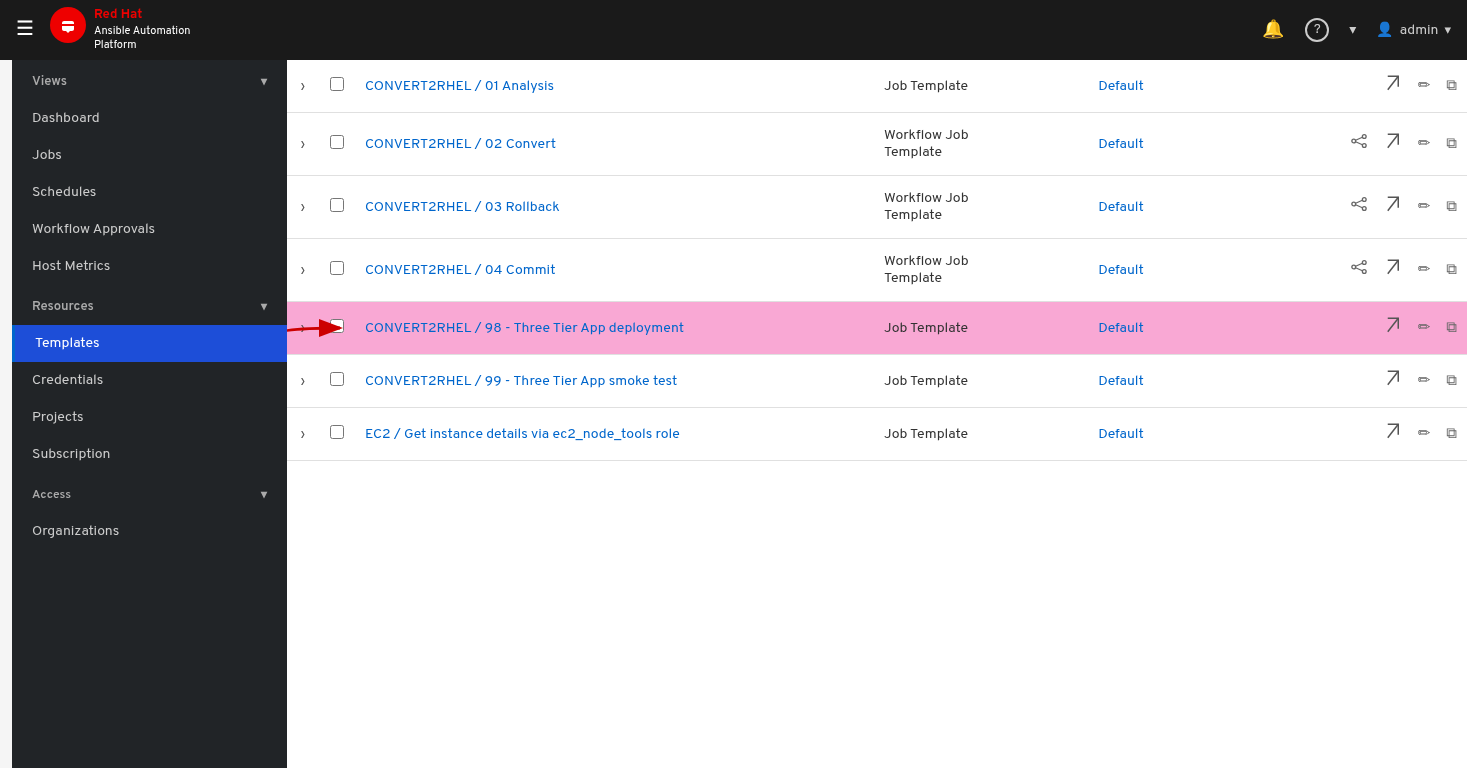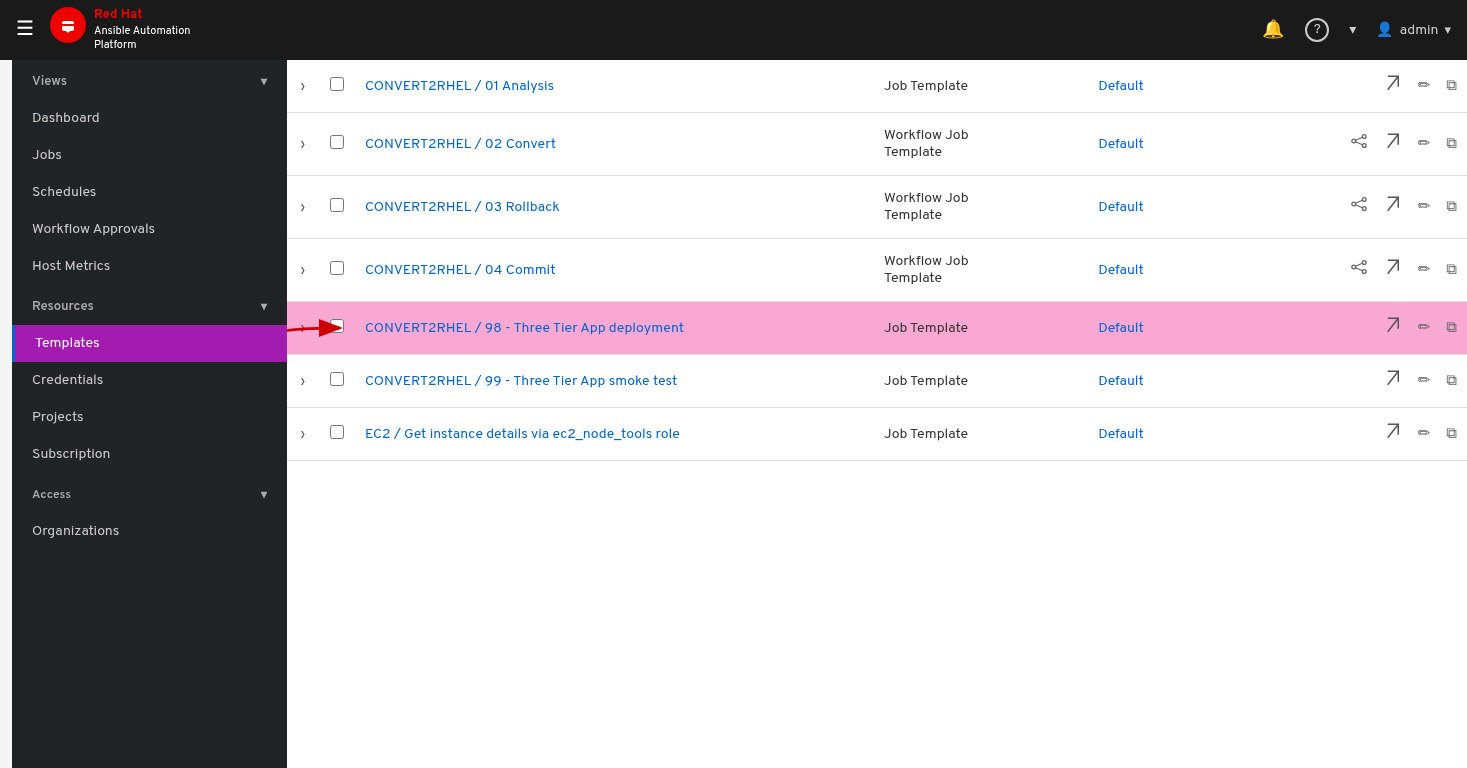--- a/index.html
+++ b/index.html
@@ -51,21 +51,21 @@
     .sidebar-item {
       padding: 10px 20px;
       font-size: 14px;
       color: #ccc;
       cursor: pointer;
       display: flex;
       align-items: center;
       text-align: center;
     }
     .sidebar-item.active {
-      background: #a21caf;
+      background: #1d4ed8;
       color: #fff;
       border-left: 3px solid #06c;
     }
     .sidebar-item.active .sidebar-item-label { color: #fff; }
     .chevron { font-size: 12px; color: #aaa; }
 
     
     .sidebar-scroll { flex: 1; overflow-y: auto; }
     .sidebar-scroll::-webkit-scrollbar { width: 6px; }
     .sidebar-scroll::-webkit-scrollbar-track { background: #212427; }

